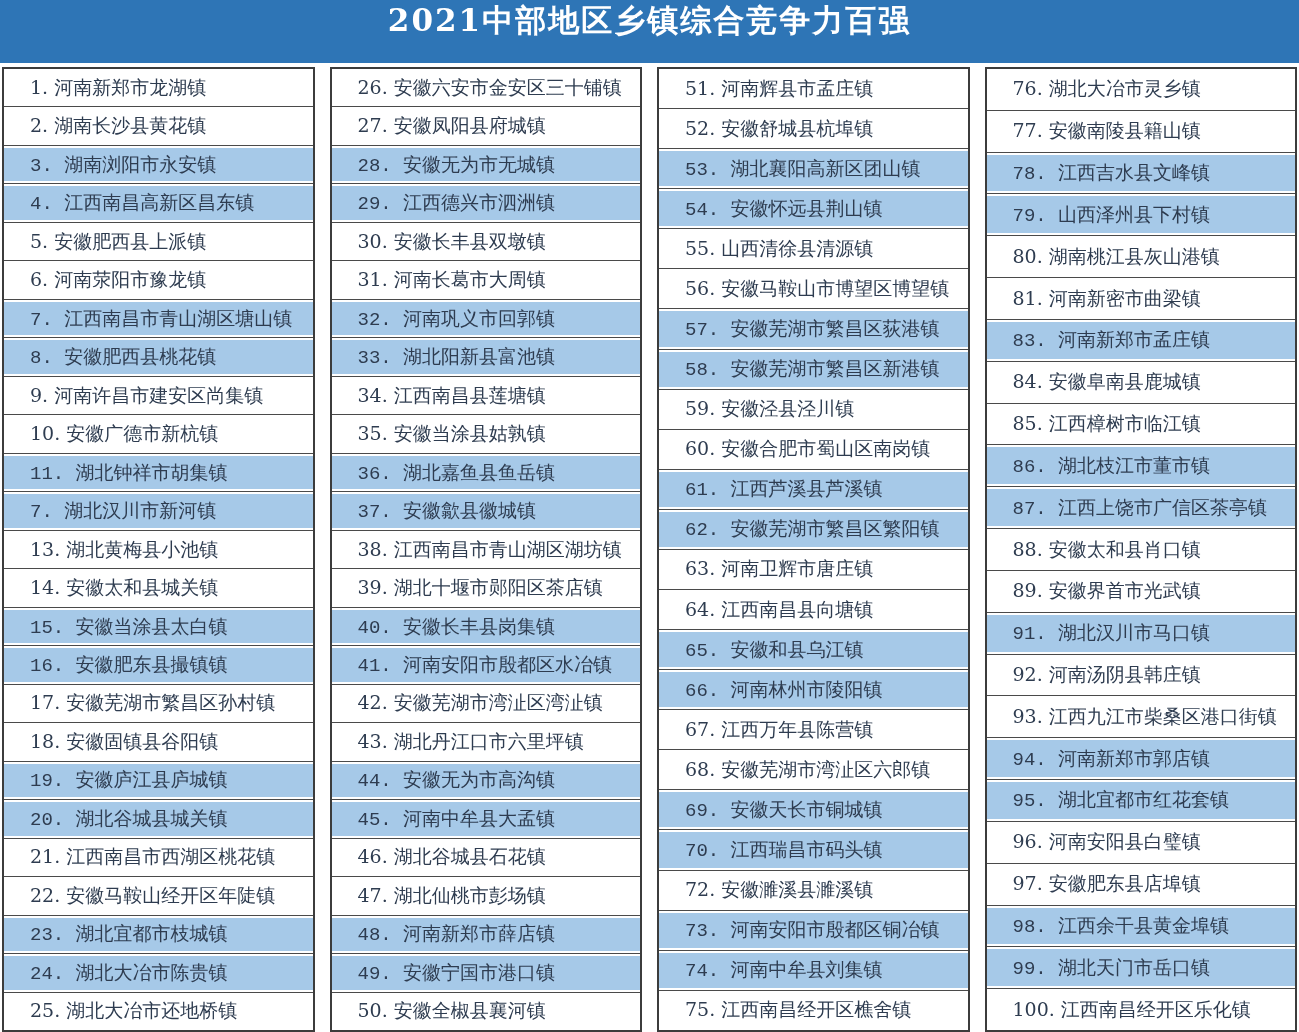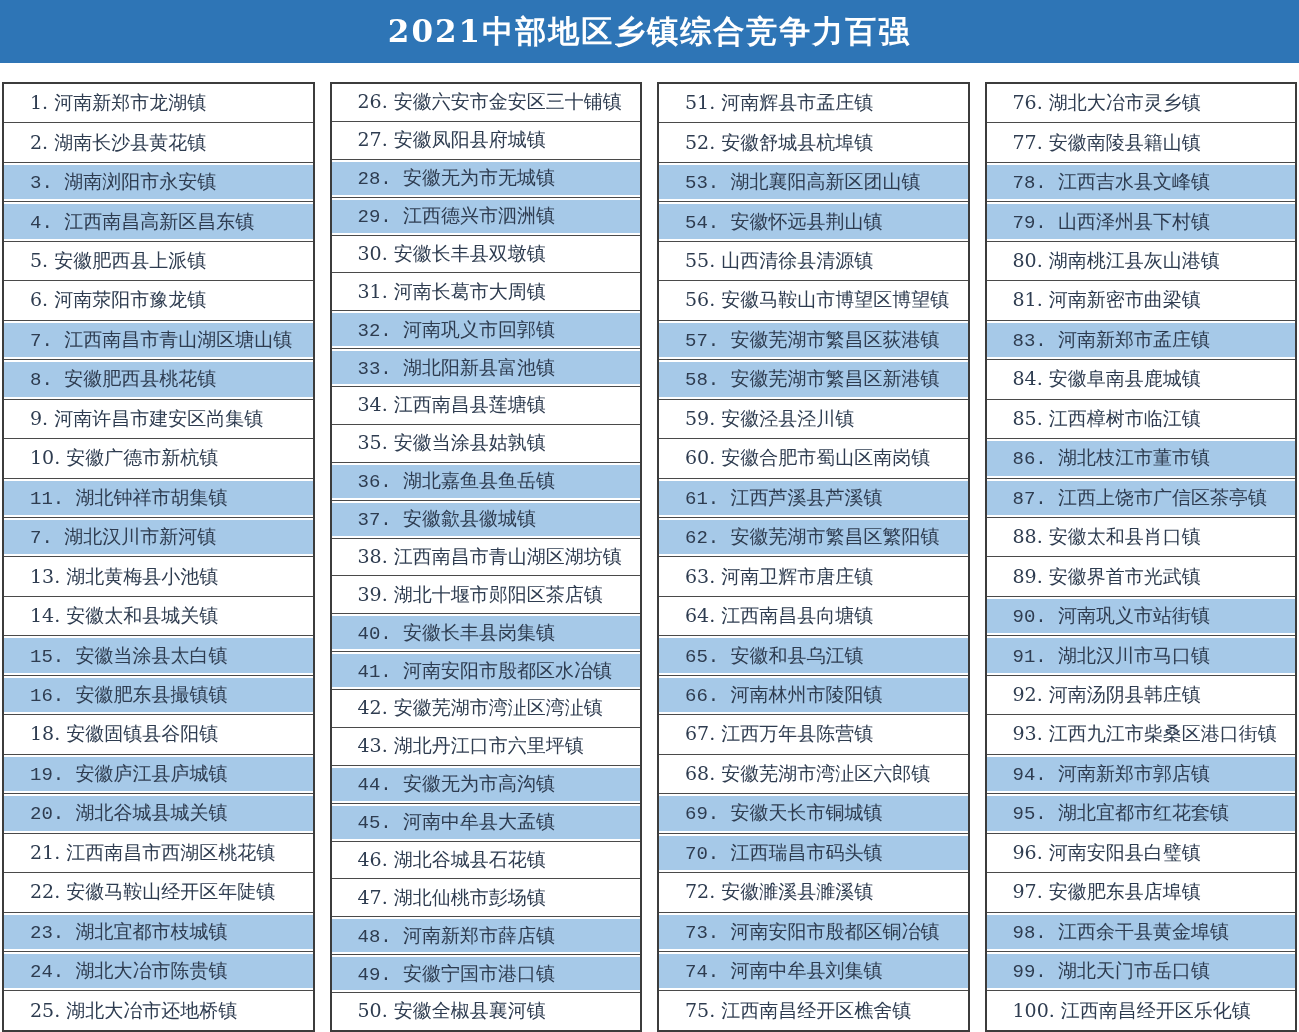--- a/index.html
+++ b/index.html
@@ -10,33 +10,33 @@
   body {
     width: 1299px;
     height: 1032px;
     overflow: hidden;
     font-family: "DejaVu Serif", "Liberation Serif", serif;
   }
   .title-bar {
     height: 63px;
     background: #2e75b6;
     display: flex;
-    align-items: center;
+    align-items: flex-start;
     justify-content: center;
   }
   .title-bar .title-text {
     color: #ffffff;
     font-size: 31px;
     font-weight: bold;
     letter-spacing: 2px;
   }
   .columns {
     box-sizing: border-box;
     height: 969px;
-    padding: 19px 2px 0 2px;
+    padding: 4px 2px 0 2px;
     display: flex;
     gap: 15px;
   }
   .column {
     flex: 1 1 0;
     display: flex;
     flex-direction: column;
     border: 2px solid #3c3c3c;
     background: #ffffff;
     min-width: 0;
@@ -80,20 +80,21 @@
       <div class="row hl">7. 江西南昌市青山湖区塘山镇</div>
       <div class="row hl">8. 安徽肥西县桃花镇</div>
       <div class="row">9. 河南许昌市建安区尚集镇</div>
       <div class="row">10. 安徽广德市新杭镇</div>
       <div class="row hl">11. 湖北钟祥市胡集镇</div>
       <div class="row hl">7. 湖北汉川市新河镇</div>
       <div class="row">13. 湖北黄梅县小池镇</div>
       <div class="row">14. 安徽太和县城关镇</div>
       <div class="row hl">15. 安徽当涂县太白镇</div>
       <div class="row hl">16. 安徽肥东县撮镇镇</div>
+      <div class="row">17. 安徽芜湖市繁昌区孙村镇</div>
       <div class="row">18. 安徽固镇县谷阳镇</div>
       <div class="row hl">19. 安徽庐江县庐城镇</div>
       <div class="row hl">20. 湖北谷城县城关镇</div>
       <div class="row">21. 江西南昌市西湖区桃花镇</div>
       <div class="row">22. 安徽马鞍山经开区年陡镇</div>
       <div class="row hl">23. 湖北宜都市枝城镇</div>
       <div class="row hl">24. 湖北大冶市陈贵镇</div>
       <div class="row">25. 湖北大冶市还地桥镇</div>
     </div>
     <div class="column">
@@ -156,21 +157,20 @@
       <div class="row hl">79. 山西泽州县下村镇</div>
       <div class="row">80. 湖南桃江县灰山港镇</div>
       <div class="row">81. 河南新密市曲梁镇</div>
       <div class="row hl">83. 河南新郑市孟庄镇</div>
       <div class="row">84. 安徽阜南县鹿城镇</div>
       <div class="row">85. 江西樟树市临江镇</div>
       <div class="row hl">86. 湖北枝江市董市镇</div>
       <div class="row hl">87. 江西上饶市广信区茶亭镇</div>
       <div class="row">88. 安徽太和县肖口镇</div>
       <div class="row">89. 安徽界首市光武镇</div>
-      <div class="row hl">90. 河南巩义市站街镇</div>
       <div class="row hl">91. 湖北汉川市马口镇</div>
       <div class="row">92. 河南汤阴县韩庄镇</div>
       <div class="row">93. 江西九江市柴桑区港口街镇</div>
       <div class="row hl">94. 河南新郑市郭店镇</div>
       <div class="row hl">95. 湖北宜都市红花套镇</div>
       <div class="row">96. 河南安阳县白璧镇</div>
       <div class="row">97. 安徽肥东县店埠镇</div>
       <div class="row hl">98. 江西余干县黄金埠镇</div>
       <div class="row hl">99. 湖北天门市岳口镇</div>
       <div class="row">100. 江西南昌经开区乐化镇</div>

